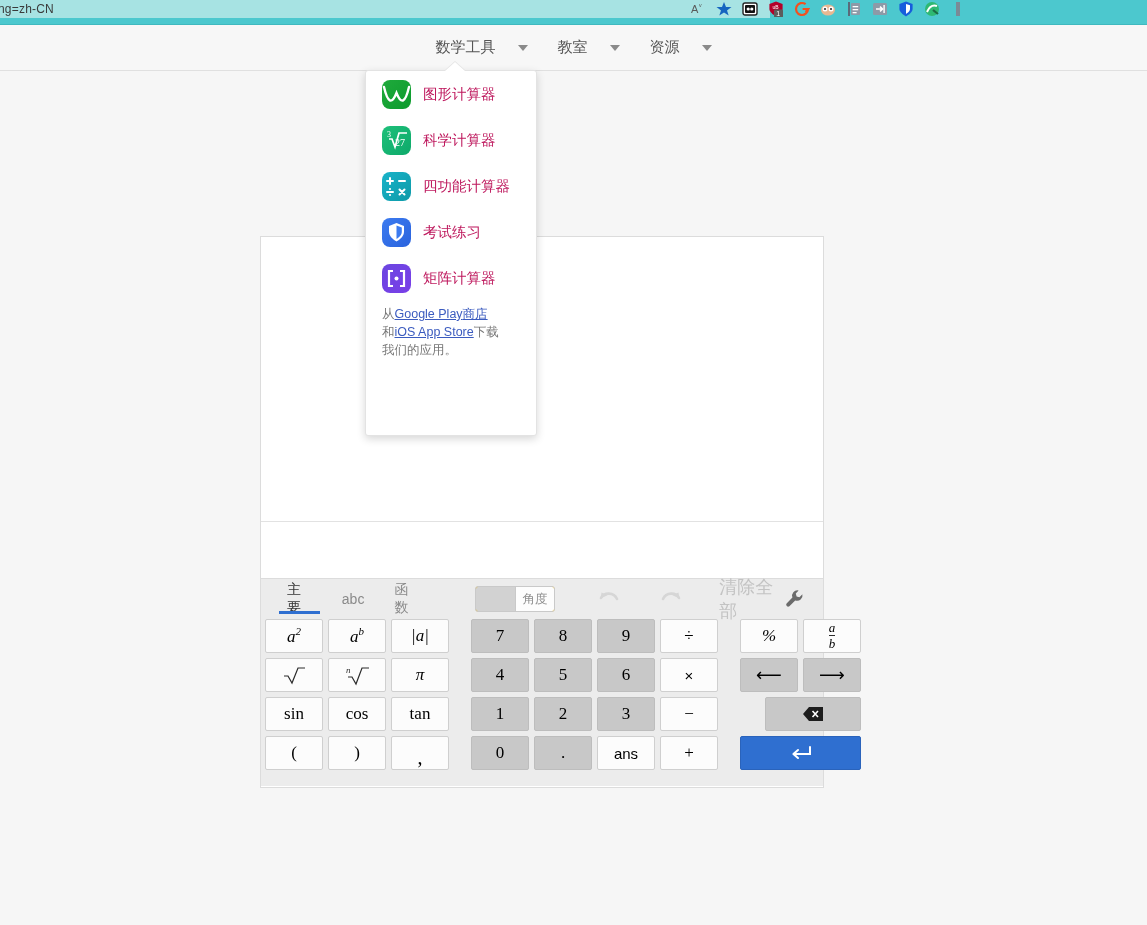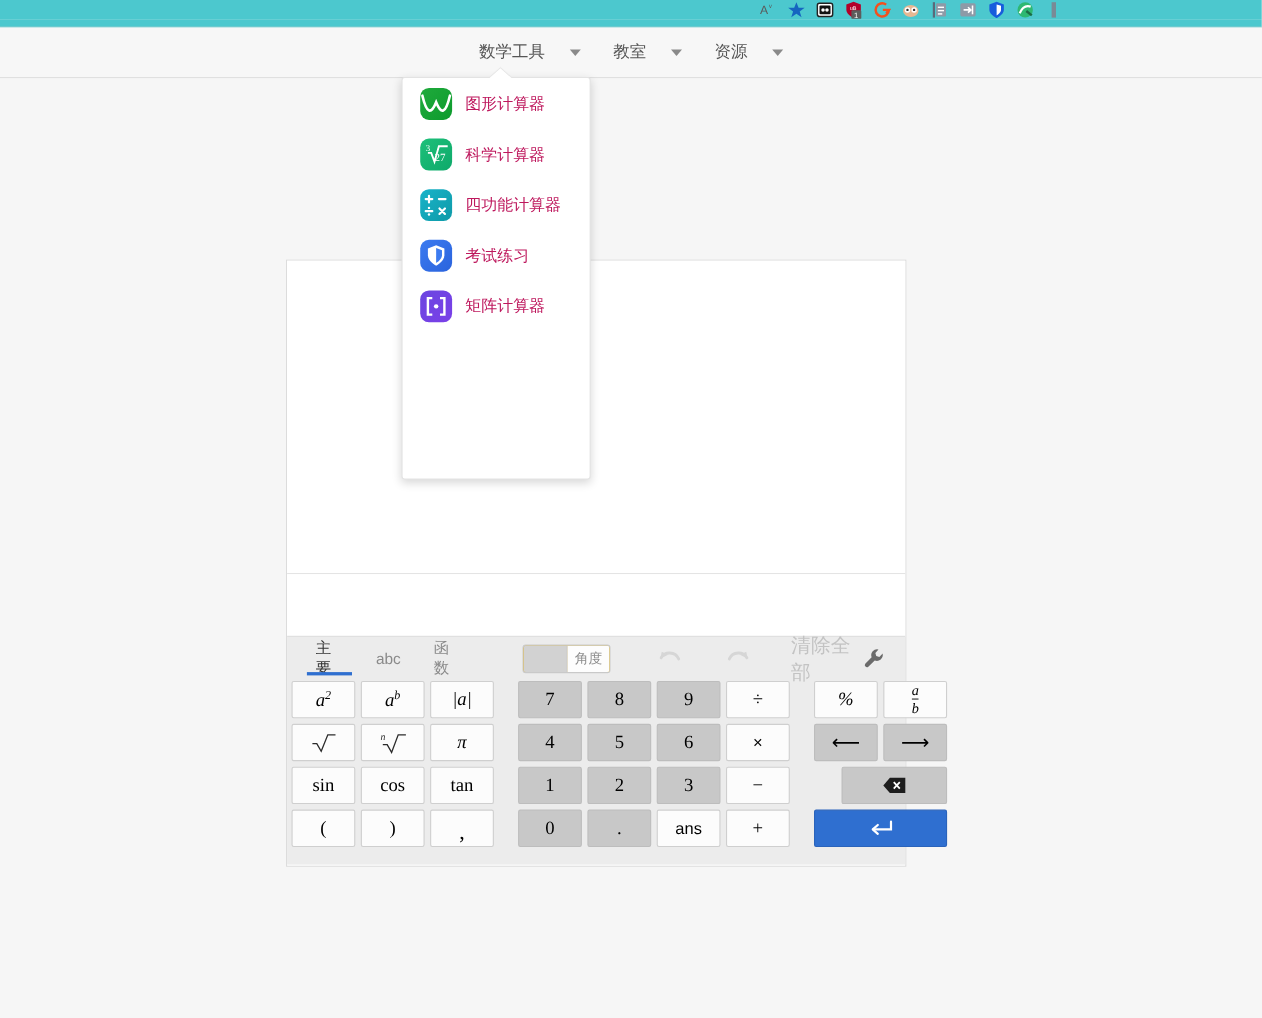--- a/index.html
+++ b/index.html
@@ -202,20 +202,23 @@
   .frac {
     display: inline-flex; flex-direction: column; align-items: center;
     font-style: italic; font-size: 13px; line-height: 1.05;
   }
   .frac .den { border-top: 1px solid #2b2b2b; padding-top: 1px; }
 </style>
 </head>
 <body>
 
 <div id="browser-strip">
+  <div id="browser-url-zone">
+    <span id="browser-url-text">ng=zh-CN</span>
+  </div>
 
   <div id="chrome-right">
 
     <span class="chrome-ico">
       <svg width="16" height="16" viewBox="0 0 16 16">
           <text x="1" y="12" font-size="11" font-family="Liberation Sans, sans-serif" fill="#5a5a5a">A</text>
           <text x="9" y="8" font-size="8" font-family="Liberation Sans, sans-serif" fill="#5a5a5a">ᵛ</text>
         </svg>
     </span>
     <span class="chrome-ico">
@@ -360,20 +363,23 @@
       <svg width="29" height="29" viewBox="0 0 29 29">
         <path d="M11 7 H7 V22 H11" stroke="#fff" stroke-width="2.2" fill="none"></path>
         <path d="M18 7 H22 V22 H18" stroke="#fff" stroke-width="2.2" fill="none"></path>
         <circle cx="14.5" cy="14.5" r="2" fill="#fff"></circle>
       </svg>
     </span>
     <span class="dd-label">矩阵计算器</span>
   </div>
 
 
+  <div id="dd-footer">
+    <span>从</span><a href="#">Google Play</a><a href="#">商店</a><span>和</span><a href="#">iOS App Store</a><span>下载我们的应用。</span>
+  </div>
 </div>
 
 <div id="calc-card">
   <div id="calc-display"></div>
   <div id="calc-entry"></div>
 
   <div id="keypad">
 
     <div id="kb-toolbar">
       <div class="kb-tab active">

